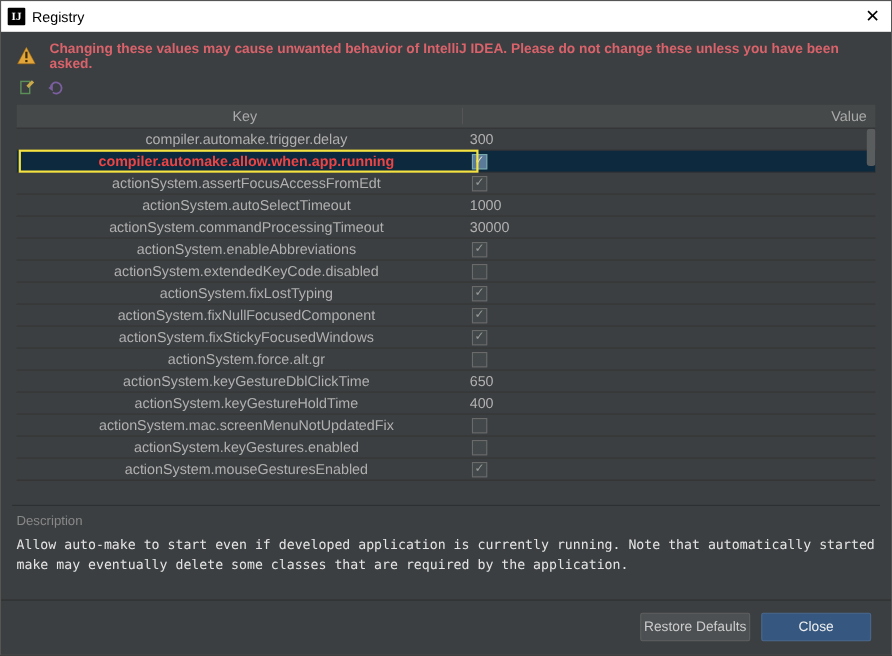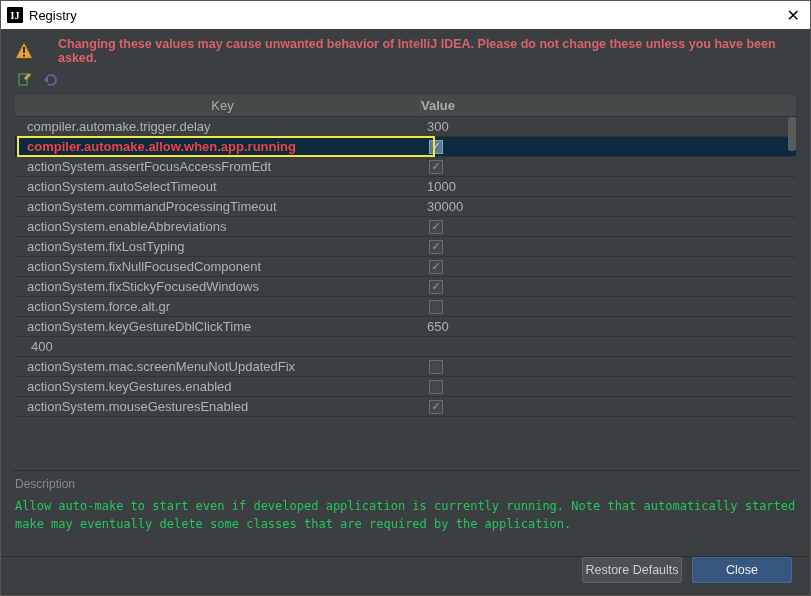--- a/index.html
+++ b/index.html
@@ -49,21 +49,21 @@
   .content {
     flex: 1;
     display: flex;
     flex-direction: column;
     background: #3c3f41;
   }
   .warning-row {
     display: flex;
     align-items: center;
     padding: 8px 14px 4px 14px;
-    gap: 25px;
+    gap: 12px;
   }
   .warn-icon svg { display:block; }
   .warn-text {
     color: #d9626b;
     font-weight: bold;
     font-size: 12.5px;
   }
   .toolbar-row {
     padding: 2px 14px 6px 14px;
     display:flex;
@@ -79,33 +79,34 @@
   }
   .thead {
     display:flex;
     background: #45494a;
     border-bottom: 1px solid #333;
     height: 22px;
     align-items:center;
   }
   .th-gutter { width:10px; }
   .th-key { flex: 0 0 396px; text-align:center; font-size:13px; color:#aaa; border-right:1px solid #555;}
-  .th-val { flex:1; text-align:left; font-size:13px; color:#aaa; position:relative;font-weight:bold;}
+  .th-val { flex:1; text-align:right; font-size:13px; color:#aaa; position:relative;}
   .th-scroll { width:8px; background:#45494a;}
   .tbody {
     flex:1;
     overflow:hidden;
     position:relative;
   }
   .row {
     display:flex;
     height:20px;
     align-items:center;
     border-bottom: 1px solid #323232;
     background:#3c3f41;
+    text-align:center;
   }
   .row:nth-child(odd){ background:#3c3f41; }
   .row .cell-gutter{ width:10px; }
   .row .cell-key {
     flex: 0 0 396px;
     padding-left: 2px;
     color: #b0b0b0;
     font-size: 13px;
     white-space: nowrap;
     overflow:hidden;
@@ -155,29 +156,29 @@
   .desc-panel {
     margin: 6px 10px 0 10px;
     border-top: 1px solid #2d2f30;
     padding: 6px 4px 8px 4px;
     height: 86px;
   }
   .desc-title { color:#888; font-size:12px; margin-bottom:6px; }
   .desc-body {
     font-family: "Consolas", monospace;
     font-size: 12px;
-    color: #22c55e;
+    color: #e5e5e5;
     line-height: 1.5;
     white-space: pre-wrap;
   }
   .footer {
     display:flex;
     justify-content:flex-end;
     gap:10px;
-    padding: 0 18px 12px 12px;
+    padding: 11px 18px 12px 12px;
     border-top: 1px solid #2d2f30;
   }
   .btn {
     min-width: 100px;
     height: 26px;
     background: #4c5052;
     border: 1px solid #5e6060;
     color:#ccc;
     font-size:12.5px;
     display:flex; align-items:center; justify-content:center;
@@ -270,20 +271,27 @@
           </div>
           <div class="row">
             <div class="cell-gutter"></div>
             <div class="cell-key">actionSystem.enableAbbreviations</div>
             <div class="cell-val">
               <span class="chk checked"></span>
             </div>
           </div>
           <div class="row">
             <div class="cell-gutter"></div>
+            <div class="cell-key">actionSystem.extendedKeyCode.disabled</div>
+            <div class="cell-val">
+              <span class="chk"></span>
+            </div>
+          </div>
+          <div class="row">
+            <div class="cell-gutter"></div>
             <div class="cell-key">actionSystem.fixLostTyping</div>
             <div class="cell-val">
               <span class="chk checked"></span>
             </div>
           </div>
           <div class="row">
             <div class="cell-gutter"></div>
             <div class="cell-key">actionSystem.fixNullFocusedComponent</div>
             <div class="cell-val">
               <span class="chk checked"></span>
@@ -303,20 +311,21 @@
               <span class="chk"></span>
             </div>
           </div>
           <div class="row">
             <div class="cell-gutter"></div>
             <div class="cell-key">actionSystem.keyGestureDblClickTime</div>
             <div class="cell-val">650</div>
           </div>
           <div class="row">
             <div class="cell-gutter"></div>
+            <div class="cell-key">actionSystem.keyGestureHoldTime</div>
             <div class="cell-val">400</div>
           </div>
           <div class="row">
             <div class="cell-gutter"></div>
             <div class="cell-key">actionSystem.mac.screenMenuNotUpdatedFix</div>
             <div class="cell-val">
               <span class="chk"></span>
             </div>
           </div>
           <div class="row">

